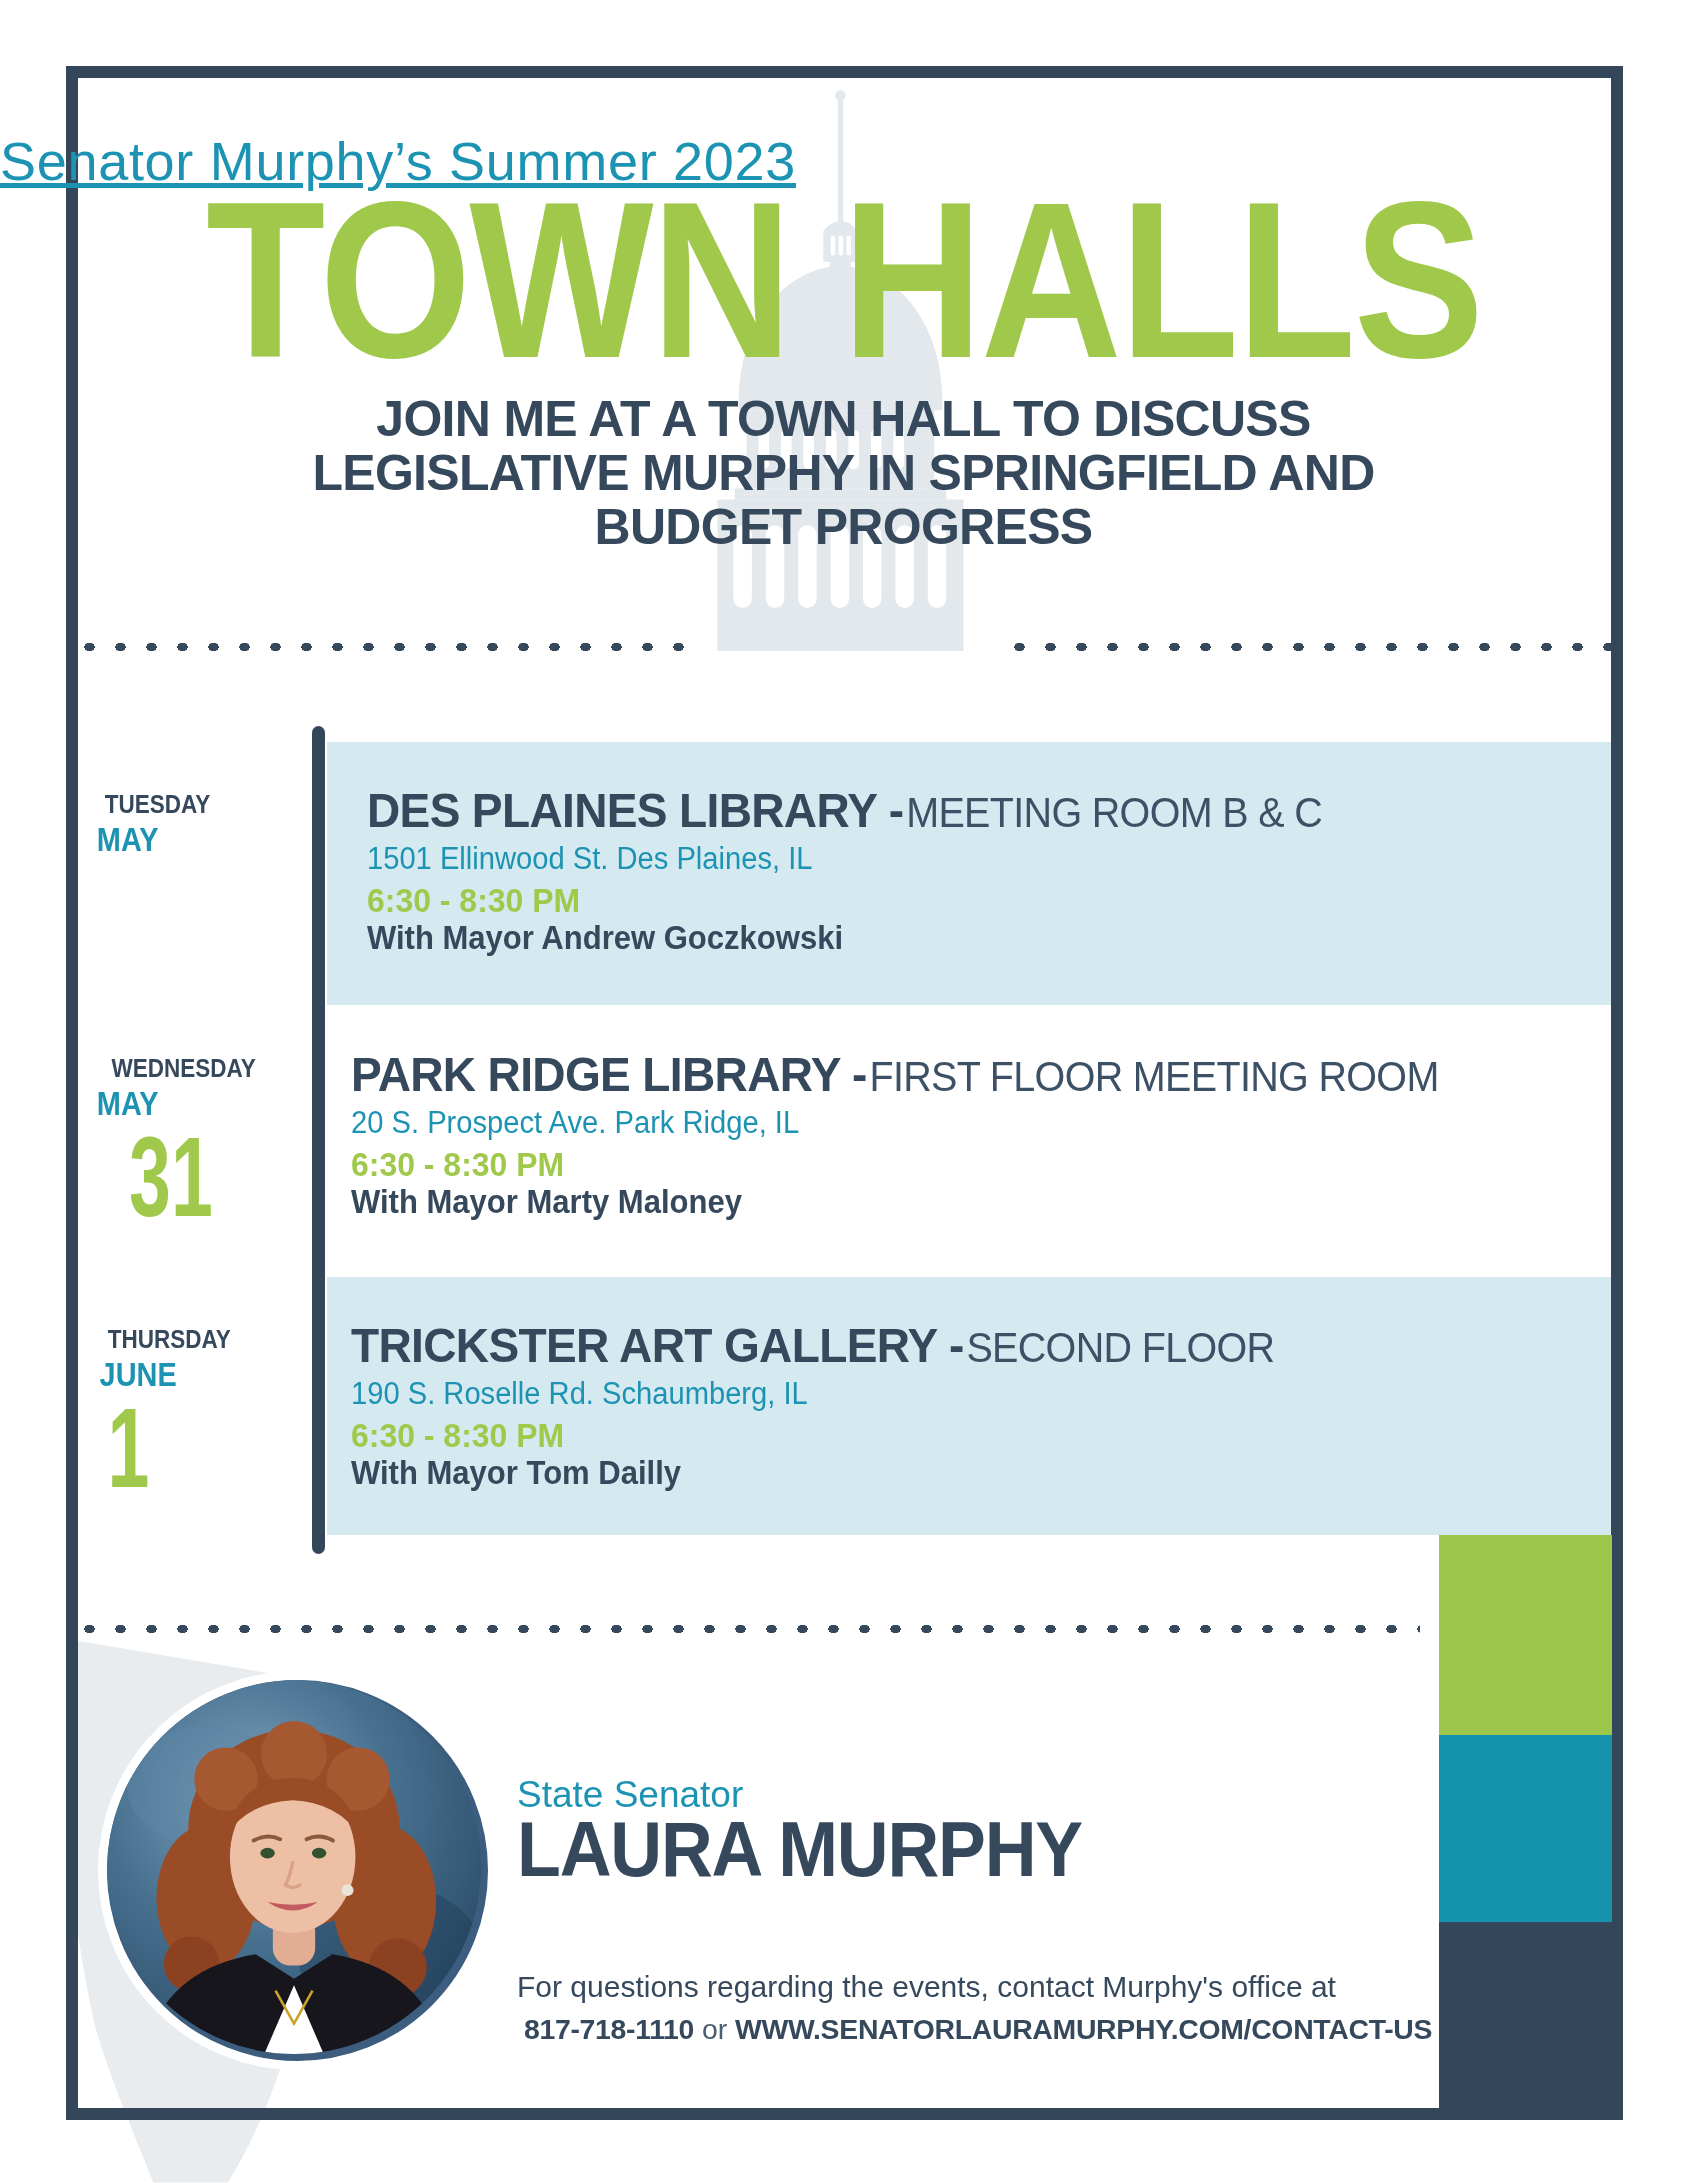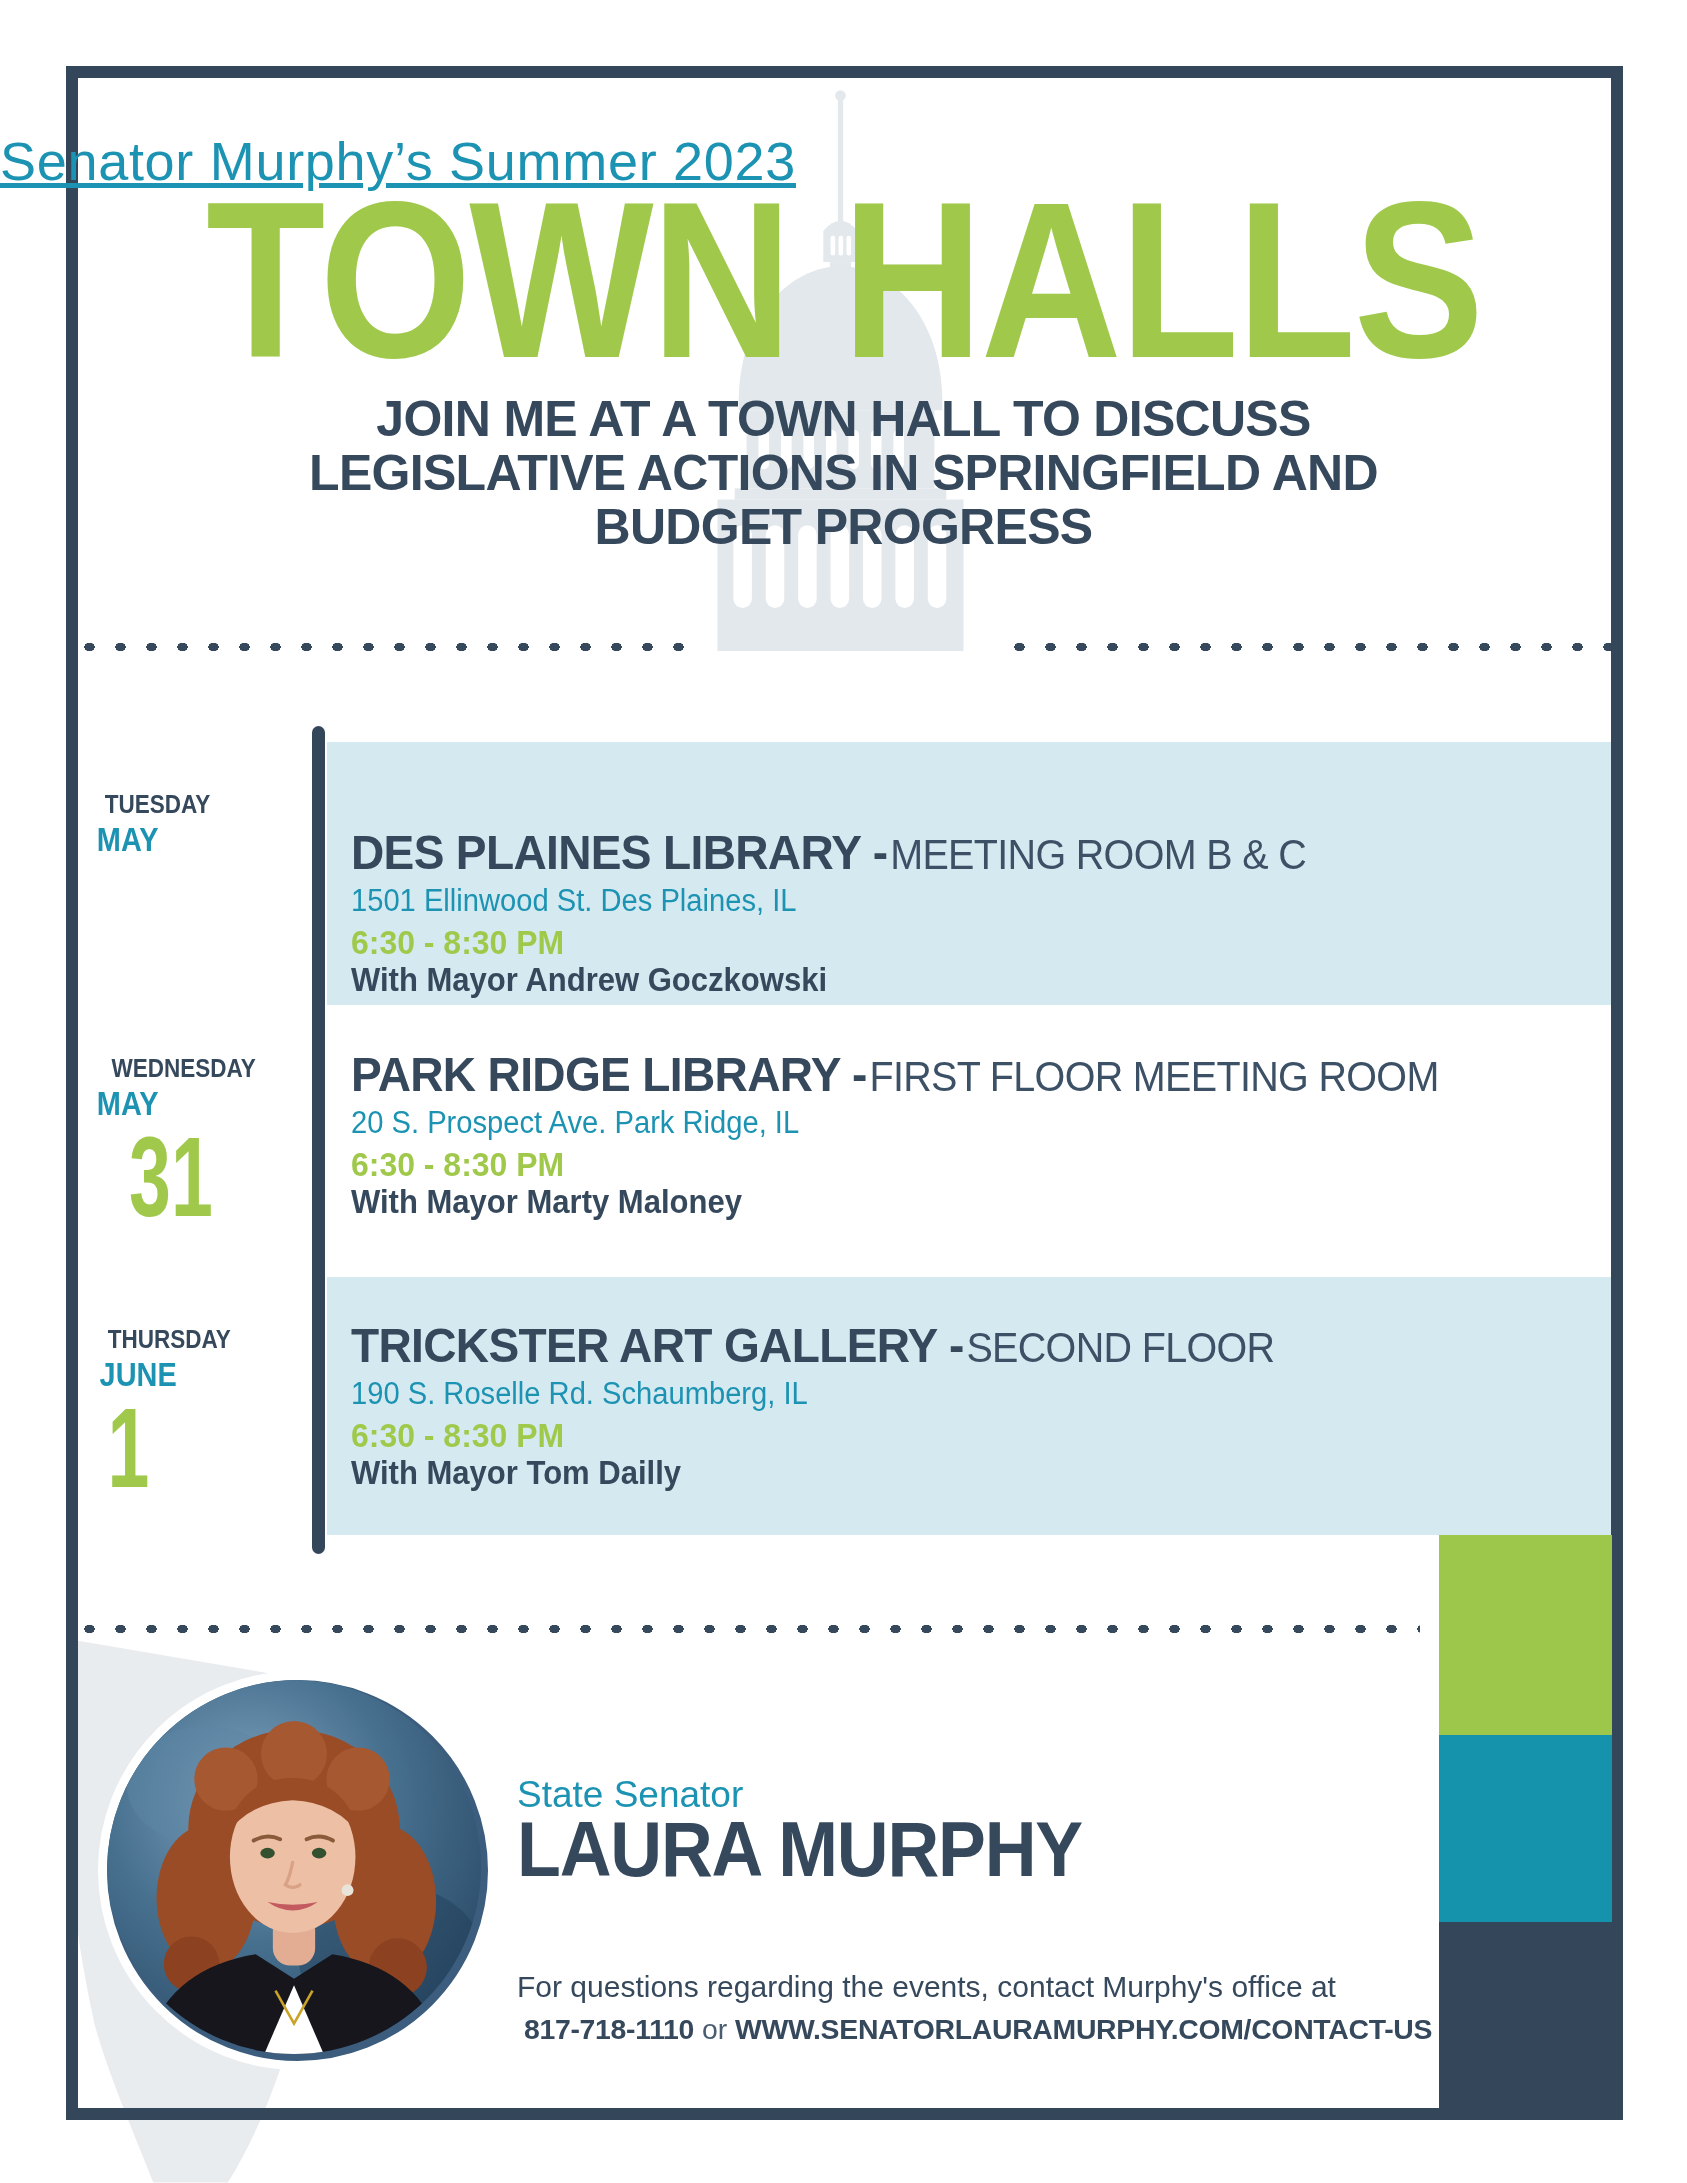--- a/index.html
+++ b/index.html
@@ -138,35 +138,35 @@
   <div class="abs dots dots-top-left"></div>
   <div class="abs dots dots-top-right"></div>
   <div class="abs dots dots-bottom"></div>
 
   <div class="abs kicker">Senator Murphy’s Summer 2023</div>
   <div class="abs big-title">
     <span>TOWN HALLS</span>
   </div>
   <div class="abs subtitle">
     <div>JOIN ME AT A TOWN HALL TO DISCUSS</div>
-    <div>LEGISLATIVE ACTIONS IN SPRINGFIELD AND</div>
+    <div>LEGISLATIVE MURPHY IN SPRINGFIELD AND</div>
     <div>BUDGET PROGRESS</div>
   </div>
 
   <div class="abs event-box box-1"></div>
   <div class="abs event-box box-3"></div>
 
   <div class="abs vbar"></div>
 
   <div class="abs date-col" style="top:791px;">
     <div class="date-day"><span class="cond-r">TUESDAY</span></div>
     <div class="date-month" style="margin-top:4px;"><span class="cond-r">MAY</span></div>
   </div>
 
-  <div class="abs event-body" style="top:784px;">
+  <div class="abs event-body" style="top:742px;margin-left:16px;">
     <div class="ev-line ev-title">
       <span class="ev-venue">DES PLAINES LIBRARY -</span>
       <span class="ev-room">MEETING ROOM B &amp; C</span>
     </div>
     <div class="ev-line ev-address">1501 Ellinwood St. Des Plaines, IL</div>
     <div class="ev-line ev-time">6:30 - 8:30 PM</div>
     <div class="ev-line ev-host">With Mayor Andrew Goczkowski</div>
   </div>
 
   <div class="abs date-col" style="top:1055px;">

